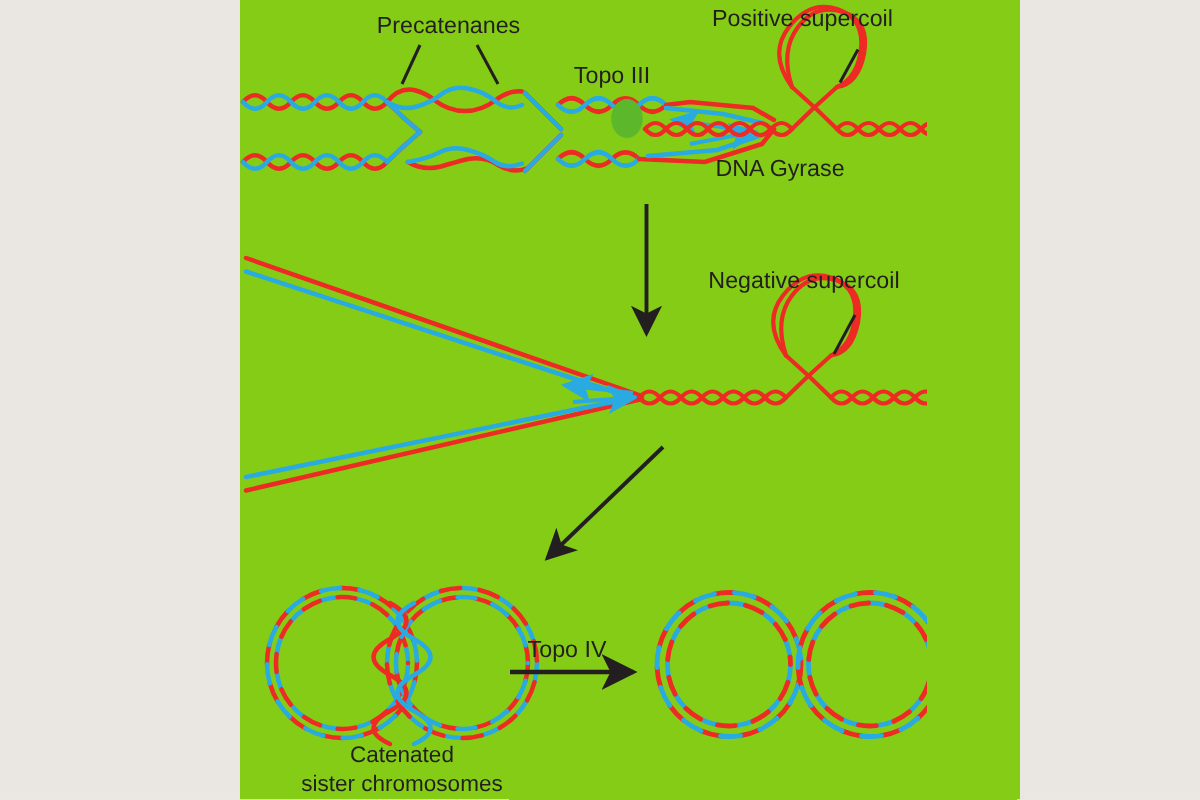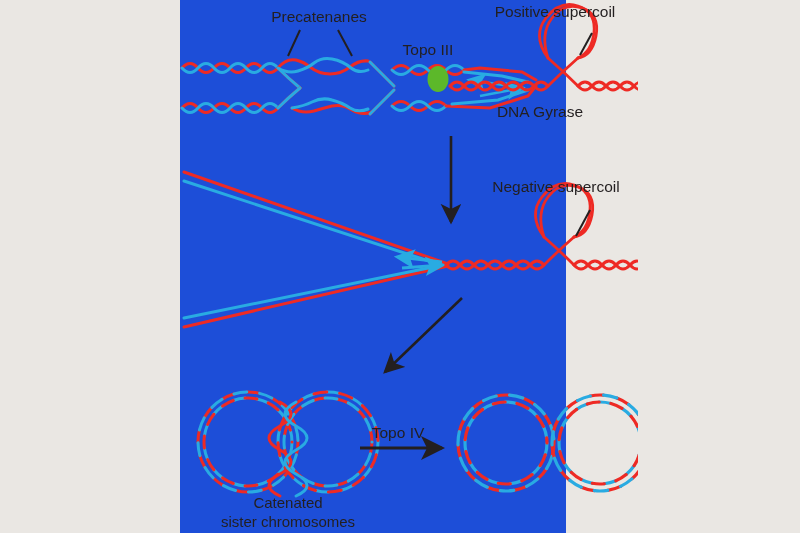--- a/index.html
+++ b/index.html
@@ -10,25 +10,25 @@
   #root {
     position: relative;
     width: 800px;
     height: 533px;
     background: #eae7e3;
     overflow: hidden;
     font-family: "Liberation Sans", sans-serif;
   }
   #canvas {
     position: absolute;
-    left: 180px;
+    left: 160px;
     top: 0;
-    width: 386px;
+    width: 520px;
     height: 533px;
-    background: #1d4ed8;
+    background: #84cc16;
   }
   svg { display: block; }
   .lbl {
     font-family: "Liberation Sans", sans-serif;
     fill: #231f20;
     font-size: 15.5px;
   }
   .lbl-sm { font-size: 15px; }
 </style>
 </head>

